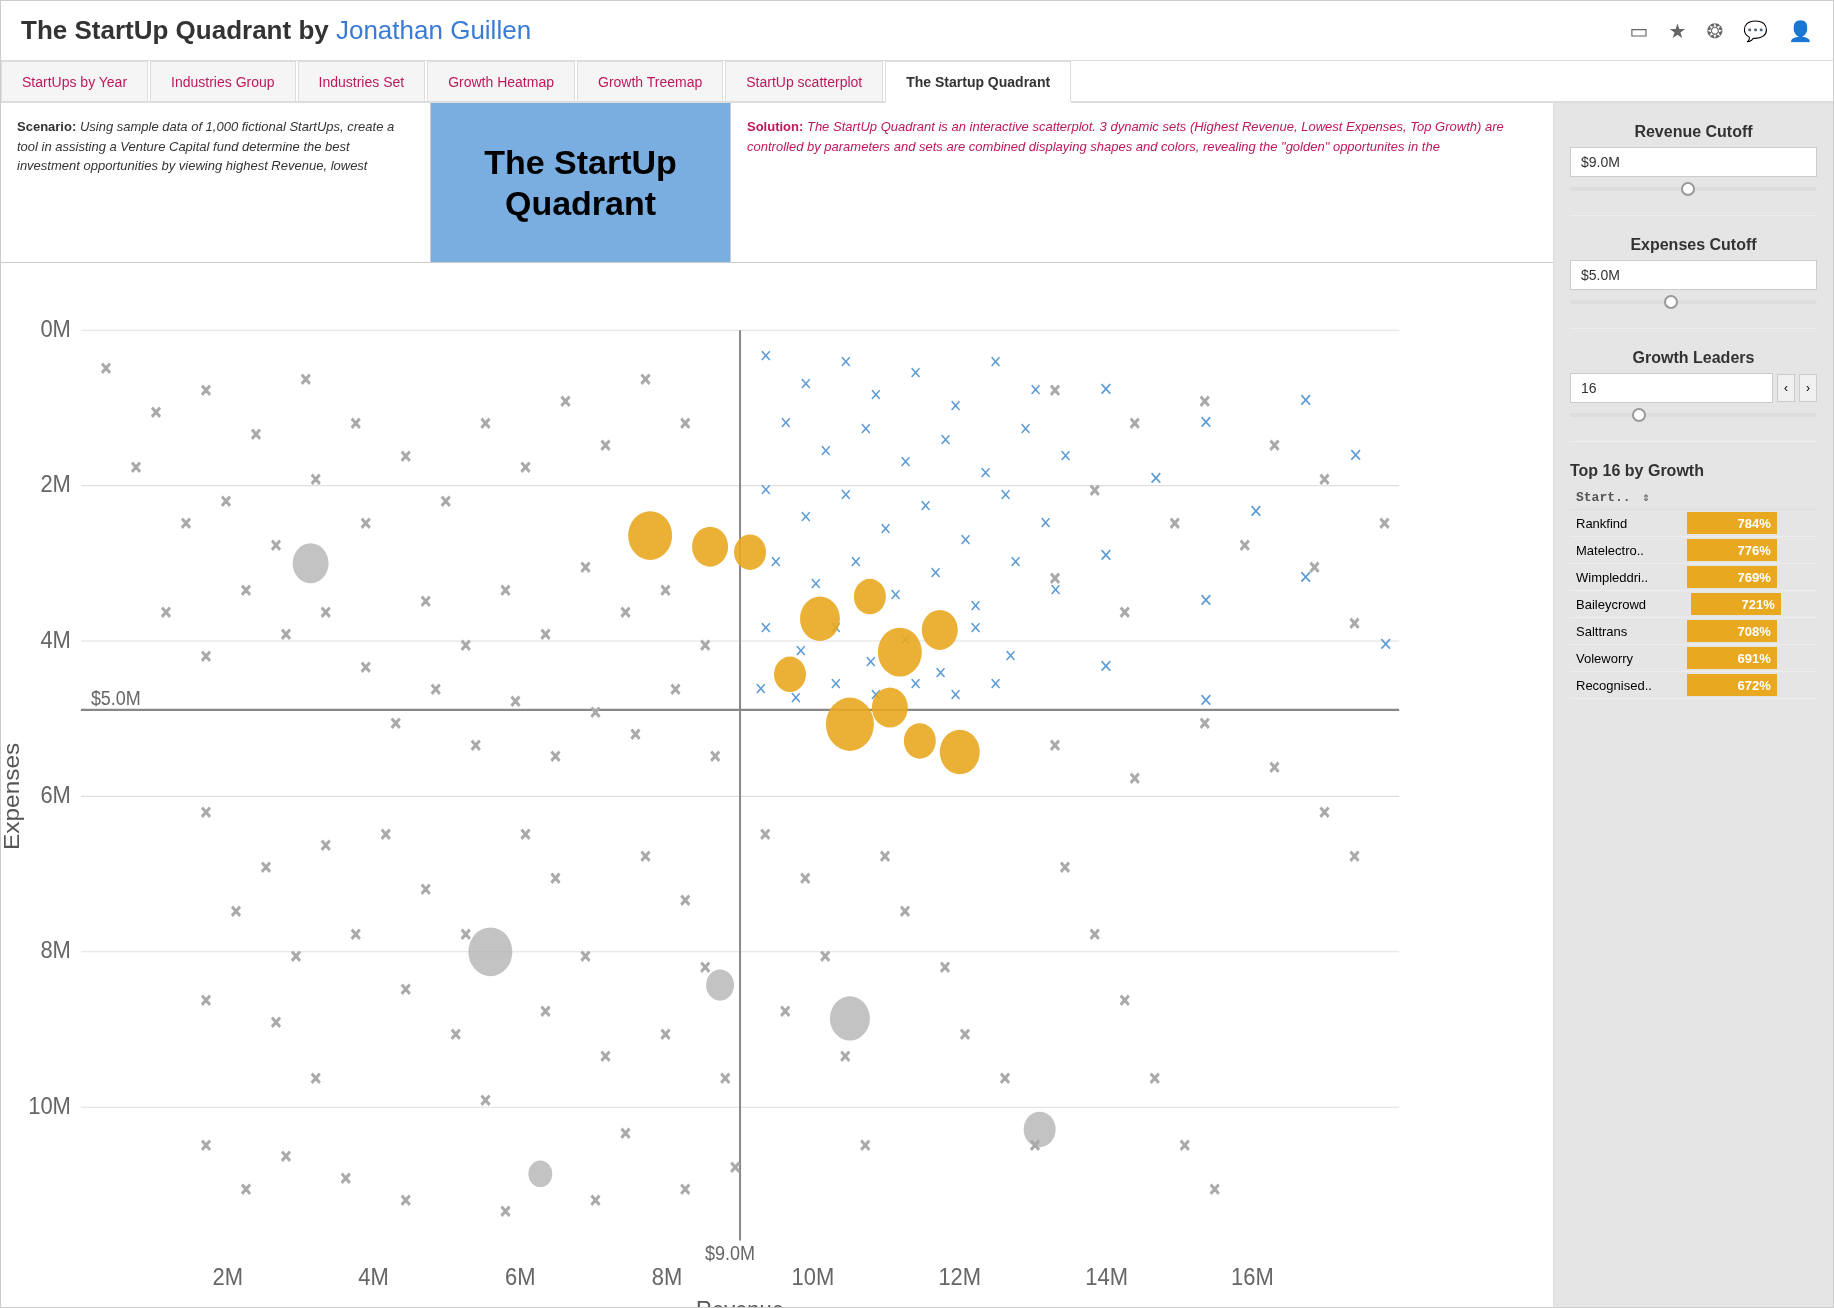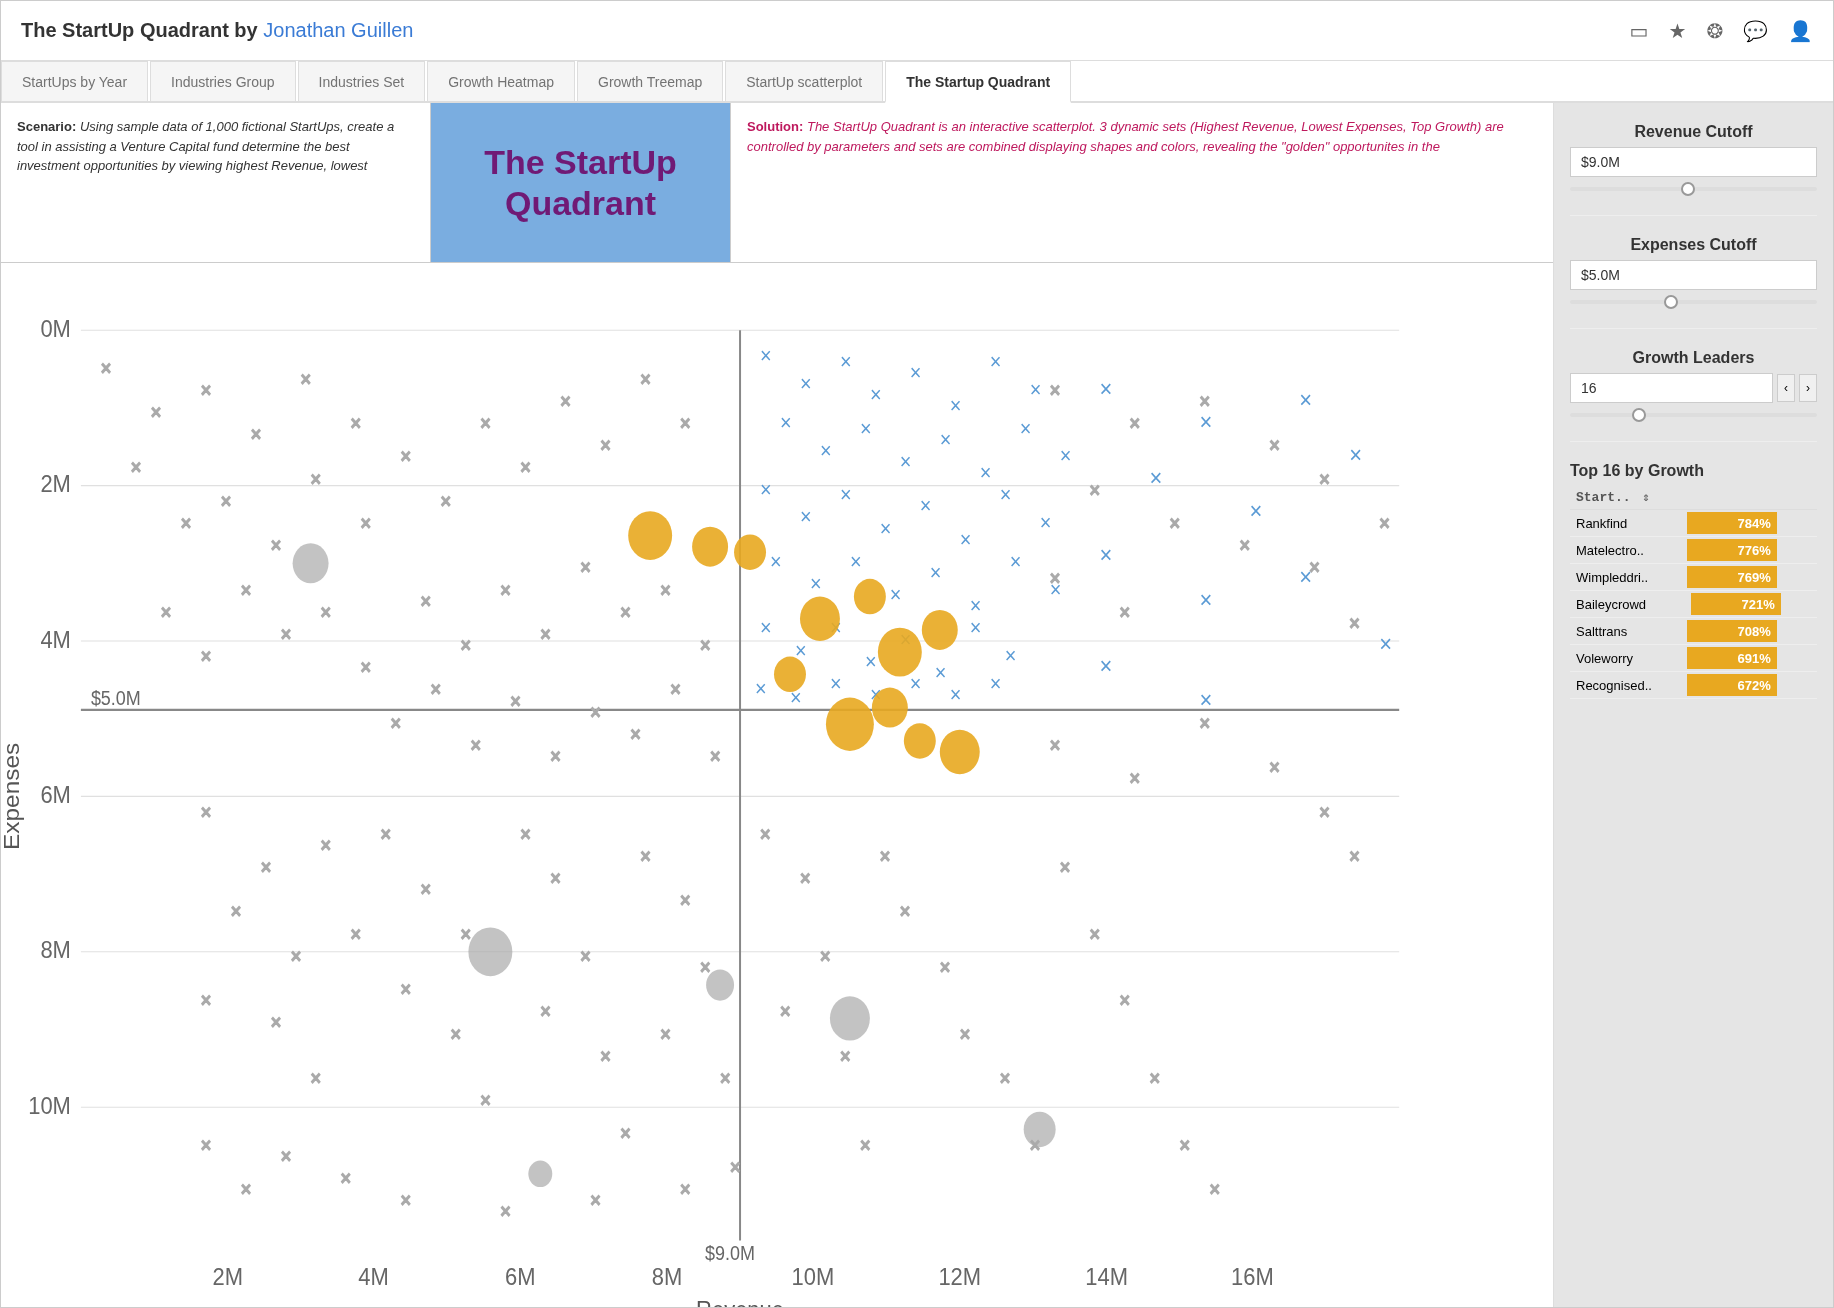--- a/index.html
+++ b/index.html
@@ -2,44 +2,44 @@
 <html><head>
   <meta charset="utf-8">
   <style>
     * { box-sizing: border-box; margin: 0; padding: 0; }
     body { font-family: 'Segoe UI', Arial, sans-serif; background: #f0f0f0; width: 1834px; height: 1308px; overflow: hidden; }
 
     .window { background: white; width: 1834px; height: 1308px; display: flex; flex-direction: column; border: 1px solid #ccc; }
 
     
     .title-bar { display: flex; align-items: center; justify-content: space-between; padding: 10px 20px; background: white; border-bottom: 1px solid #ddd; height: 60px; }
-    .title-bar-left { font-size: 20px; color: #333; text-align: right; }
+    .title-bar-left { font-size: 26px; color: #333; text-align: right; }
     .title-bar-left span { font-weight: bold; }
     .title-bar-left a { color: #3a7bd5; text-decoration: none; }
     .title-bar-icons { display: flex; gap: 20px; }
     .title-bar-icons span { font-size: 20px; color: #666; cursor: pointer; }
 
     
     .tabs { display: flex; border-bottom: 2px solid #ddd; background: white; height: 42px; }
-    .tab { padding: 10px 20px; font-size: 14px; color: #737373; cursor: pointer; border: 1px solid #ddd; border-bottom: none; background: #f5f5f5; margin-right: 2px; white-space: nowrap; display: flex; align-items: center; }
+    .tab { padding: 10px 20px; font-size: 14px; color: #be185d; cursor: pointer; border: 1px solid #ddd; border-bottom: none; background: #f5f5f5; margin-right: 2px; white-space: nowrap; display: flex; align-items: center; }
     .tab.active { background: white; color: #333; font-weight: 600; border-bottom: 2px solid white; margin-bottom: -2px; }
 
     
     .main-content { display: flex; flex: 1; overflow: hidden; }
 
     
     .chart-area { flex: 1; display: flex; flex-direction: column; position: relative; }
 
     
     .desc-header { display: flex; height: 160px; border-bottom: 1px solid #ccc; background: white; }
     .desc-left { flex: 0 0 430px; padding: 14px 16px; font-size: 13px; color: #333; line-height: 1.5; border-right: 1px solid #ccc; }
     .desc-left strong { font-weight: bold; }
     .desc-left em { font-style: italic; }
     .desc-title { flex: 0 0 300px; background: #7aade0; display: flex; align-items: center; justify-content: center; border-right: 1px solid #ccc; }
-    .desc-title-text { font-size: 34px; font-weight: bold; color: #701a75; text-align: center; line-height: 1.2; }
+    .desc-title-text { font-size: 34px; font-weight: bold; color: #000000; text-align: center; line-height: 1.2; }
     .desc-right { flex: 1; padding: 14px 16px; font-size: 13px; color: #be185d; line-height: 1.5; }
     .desc-right strong { font-weight: bold; }
     .desc-right em { font-style: italic; }
 
     
     .chart-wrapper { flex: 1; position: relative; background: #ef4444; margin-top: 45px; }
 
     
     .chart-svg { position: absolute; top: 0; left: 0; width: 100%; height: 100%; }
 

